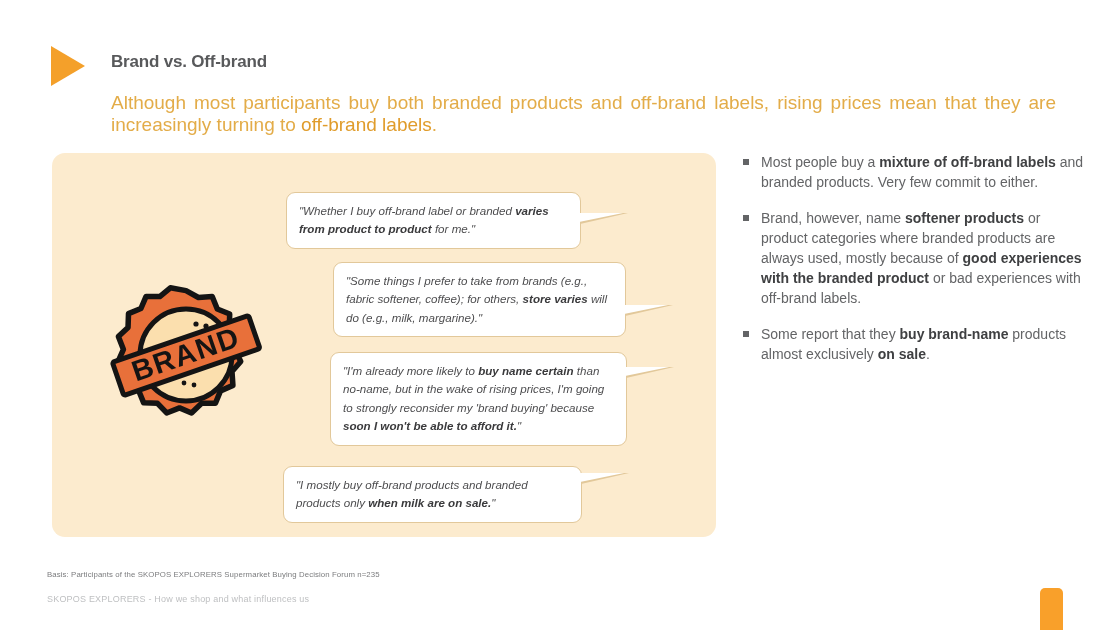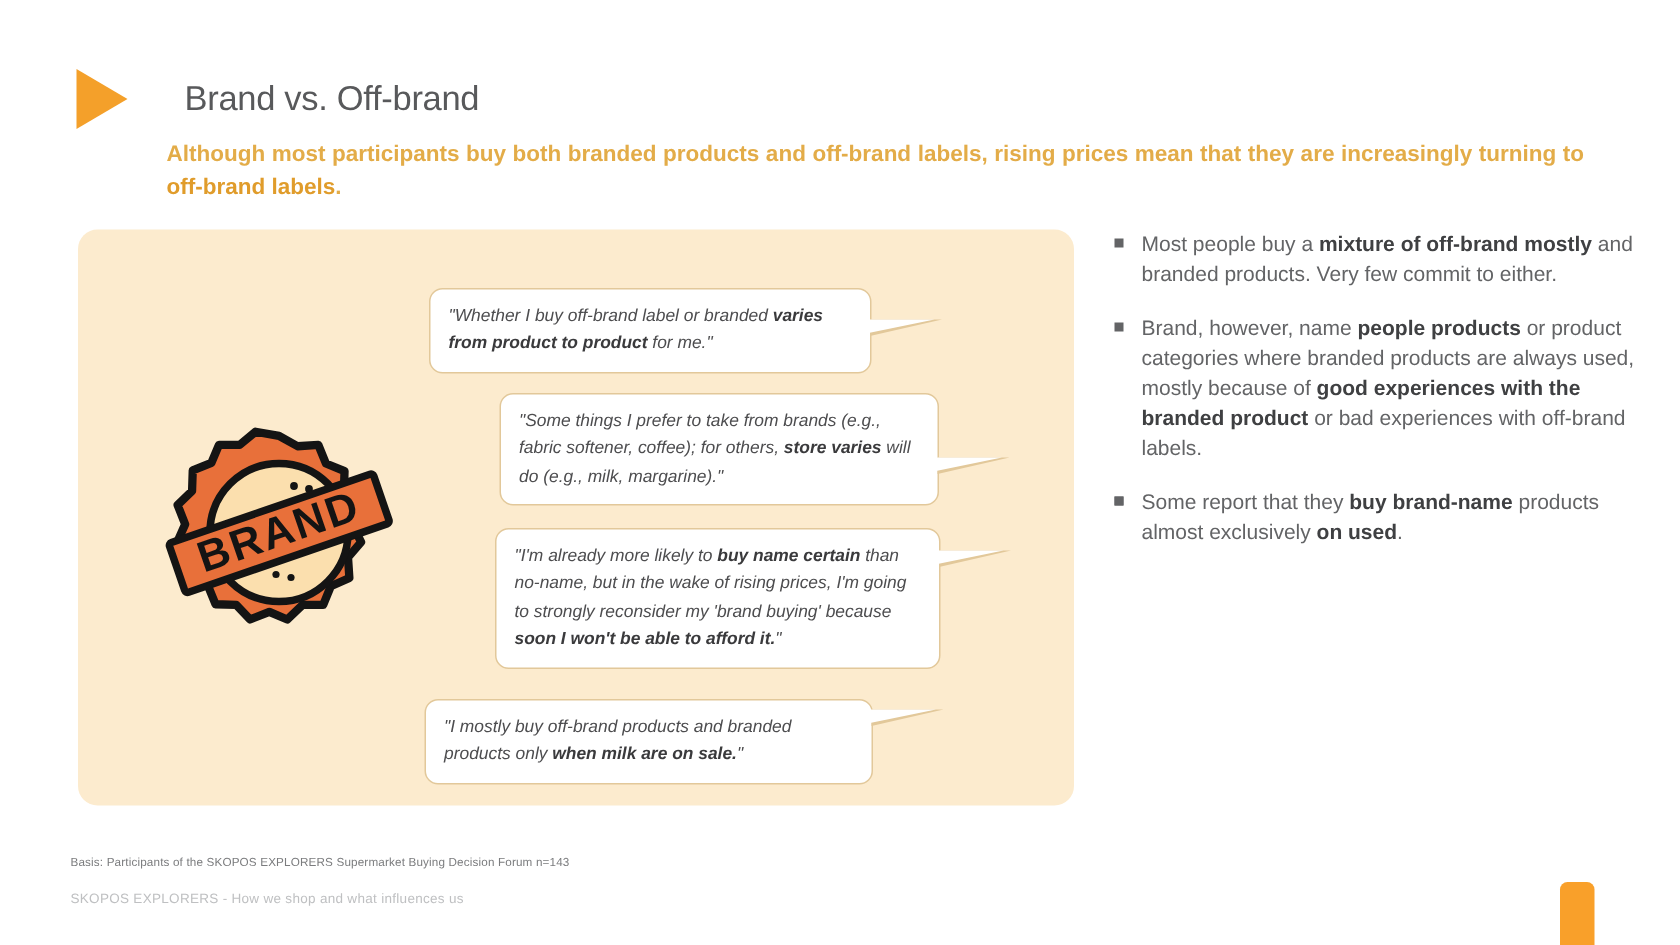--- a/index.html
+++ b/index.html
@@ -24,34 +24,33 @@
     width: 0;
     height: 0;
     border-top: 20px solid transparent;
     border-bottom: 20px solid transparent;
     border-left: 34px solid #F4A02A;
   }
   #page-title {
     position: absolute;
     left: 111px;
     top: 52px;
-    font-size: 23px;
-    font-weight: normal;
+    font-size: 17px;
+    font-weight: bold;
     color: #58595B;
     letter-spacing: -0.2px;
     white-space: nowrap;
-    margin-left: 12px;
   }
   #page-subtitle {
     position: absolute;
     left: 111px;
     top: 92px;
     width: 945px;
-    font-size: 15px;
-    font-weight: bold;
+    font-size: 19px;
+    font-weight: normal;
     line-height: 22px;
     color: #E3AC48;
     text-align: justify;
     text-justify: inter-word;
   }
   #page-subtitle .hl { color: #E09C2B; }
 
   
   #quote-panel {
     position: absolute;
@@ -226,30 +225,30 @@
 
 <div class="bubble" id="bubble-4">
   <span><span>"I mostly buy off-brand products and branded products only </span><b>when milk are on sale.</b><span>"</span></span>
   <span class="tail tail-outer" style="left:297px; top:6px;"></span>
   <span class="tail tail-inner" style="left:296px; top:6px;"></span>
 </div>
 
 <div id="bullet-list">
   <div class="bullet-item">
     <span class="marker"></span>
-    <span><span>Most people buy a </span><b>mixture of off-brand mostly</b><span> and branded products. Very few commit to either.</span></span>
-  </div>
-  <div class="bullet-item">
-    <span class="marker"></span>
-    <span><span>Brand, however, name </span><b>people products</b><span> or product categories where branded products are always used, mostly because of </span><b>good experiences with the branded product</b><span> or bad experiences with off-brand labels.</span></span>
-  </div>
-  <div class="bullet-item">
-    <span class="marker"></span>
-  </div>
-  <div class="bullet-item">
-    <span class="marker"></span>
-    <span><span>Some report that they </span><b>buy brand-name</b><span> products almost exclusively </span><b>on used</b><span>.</span></span>
-  </div>
-</div>
-
-<div id="footer-basis">Basis: Participants of the SKOPOS EXPLORERS Supermarket Buying Decision Forum n=143</div>
+    <span><span>Most people buy a </span><b>mixture of off-brand labels</b><span> and branded products. Very few commit to either.</span></span>
+  </div>
+  <div class="bullet-item">
+    <span class="marker"></span>
+    <span><span>Brand, however, name </span><b>softener products</b><span> or product categories where branded products are always used, mostly because of </span><b>good experiences with the branded product</b><span> or bad experiences with off-brand labels.</span></span>
+  </div>
+  <div class="bullet-item">
+    <span class="marker"></span>
+  </div>
+  <div class="bullet-item">
+    <span class="marker"></span>
+    <span><span>Some report that they </span><b>buy brand-name</b><span> products almost exclusively </span><b>on sale</b><span>.</span></span>
+  </div>
+</div>
+
+<div id="footer-basis">Basis: Participants of the SKOPOS EXPLORERS Supermarket Buying Decision Forum n=235</div>
 <div id="footer-deck">SKOPOS EXPLORERS - How we shop and what influences us</div>
 <div id="corner-block"></div>
 
 </body></html>

